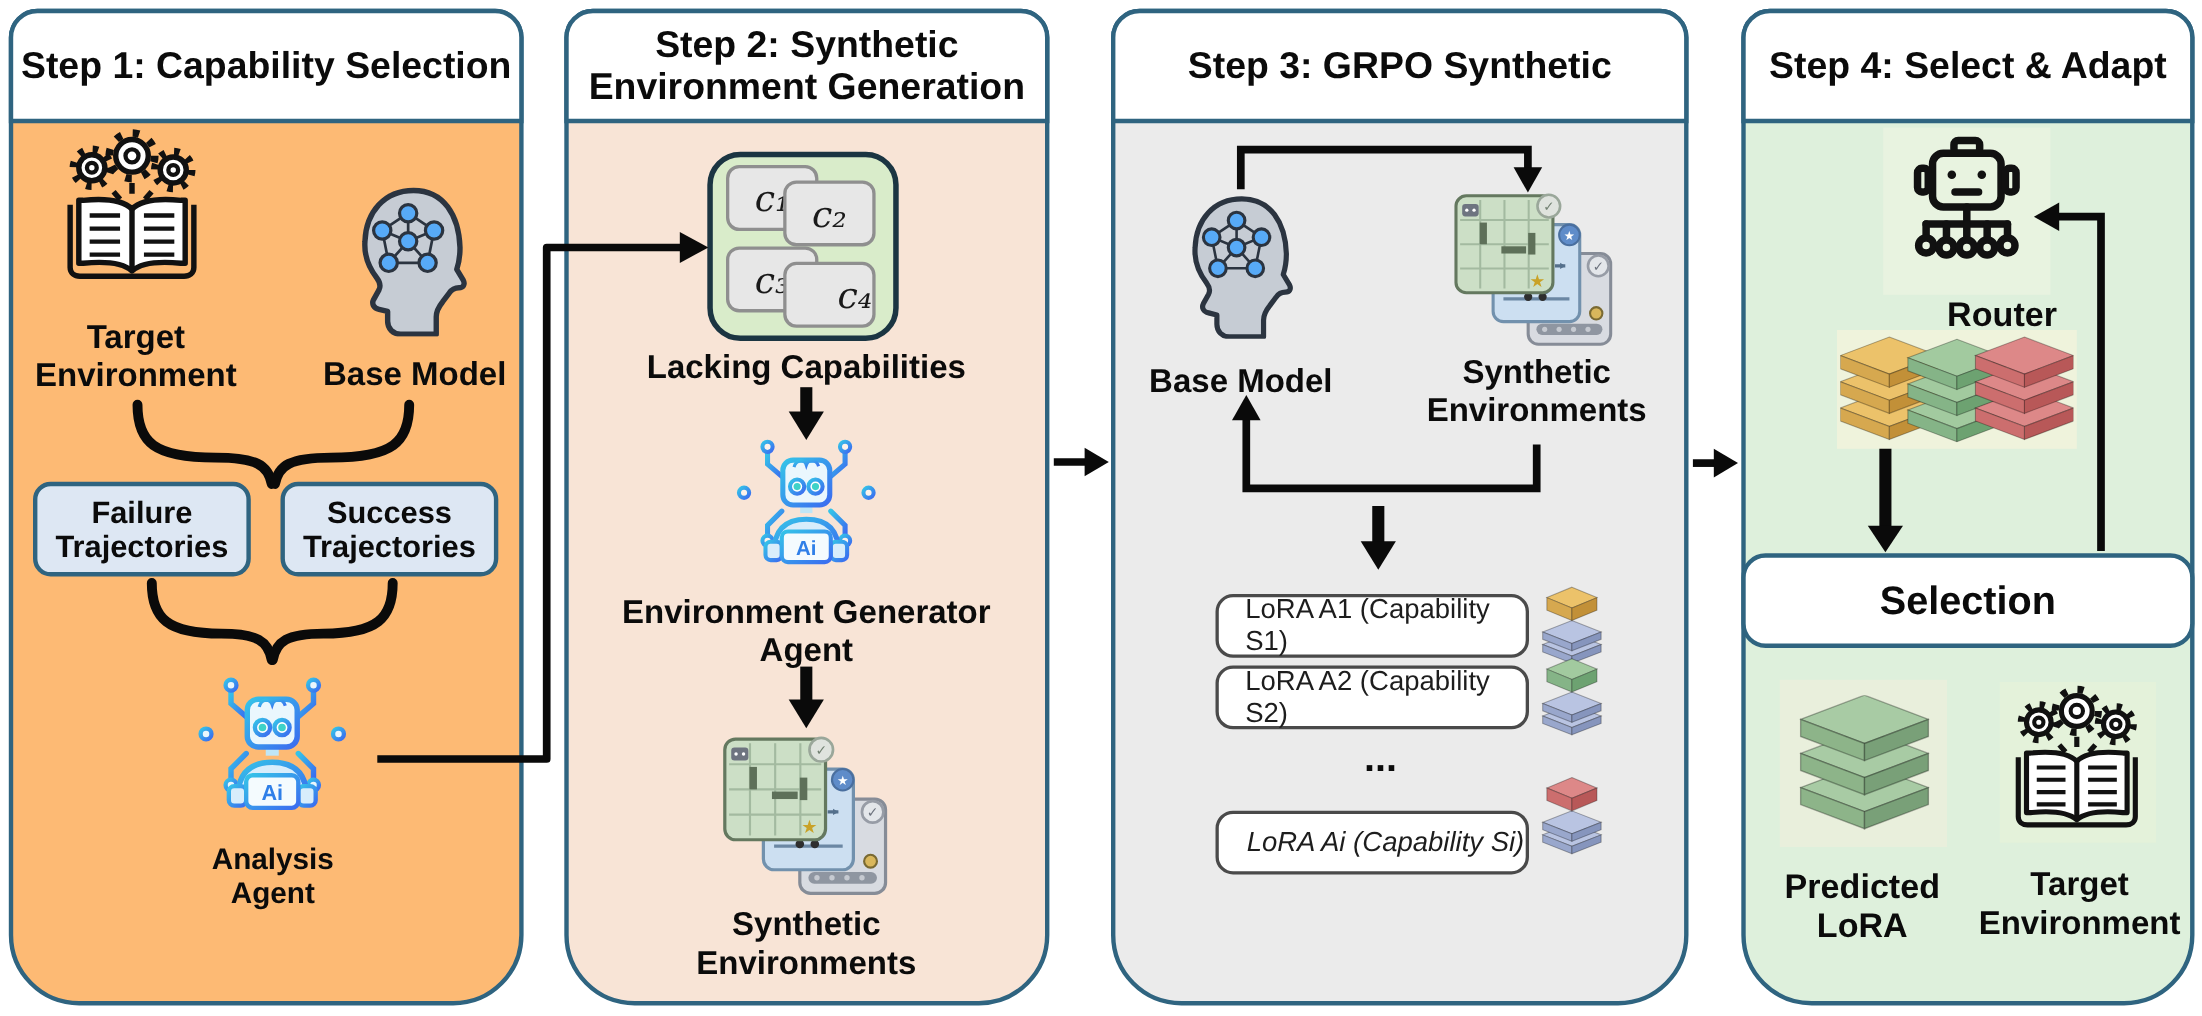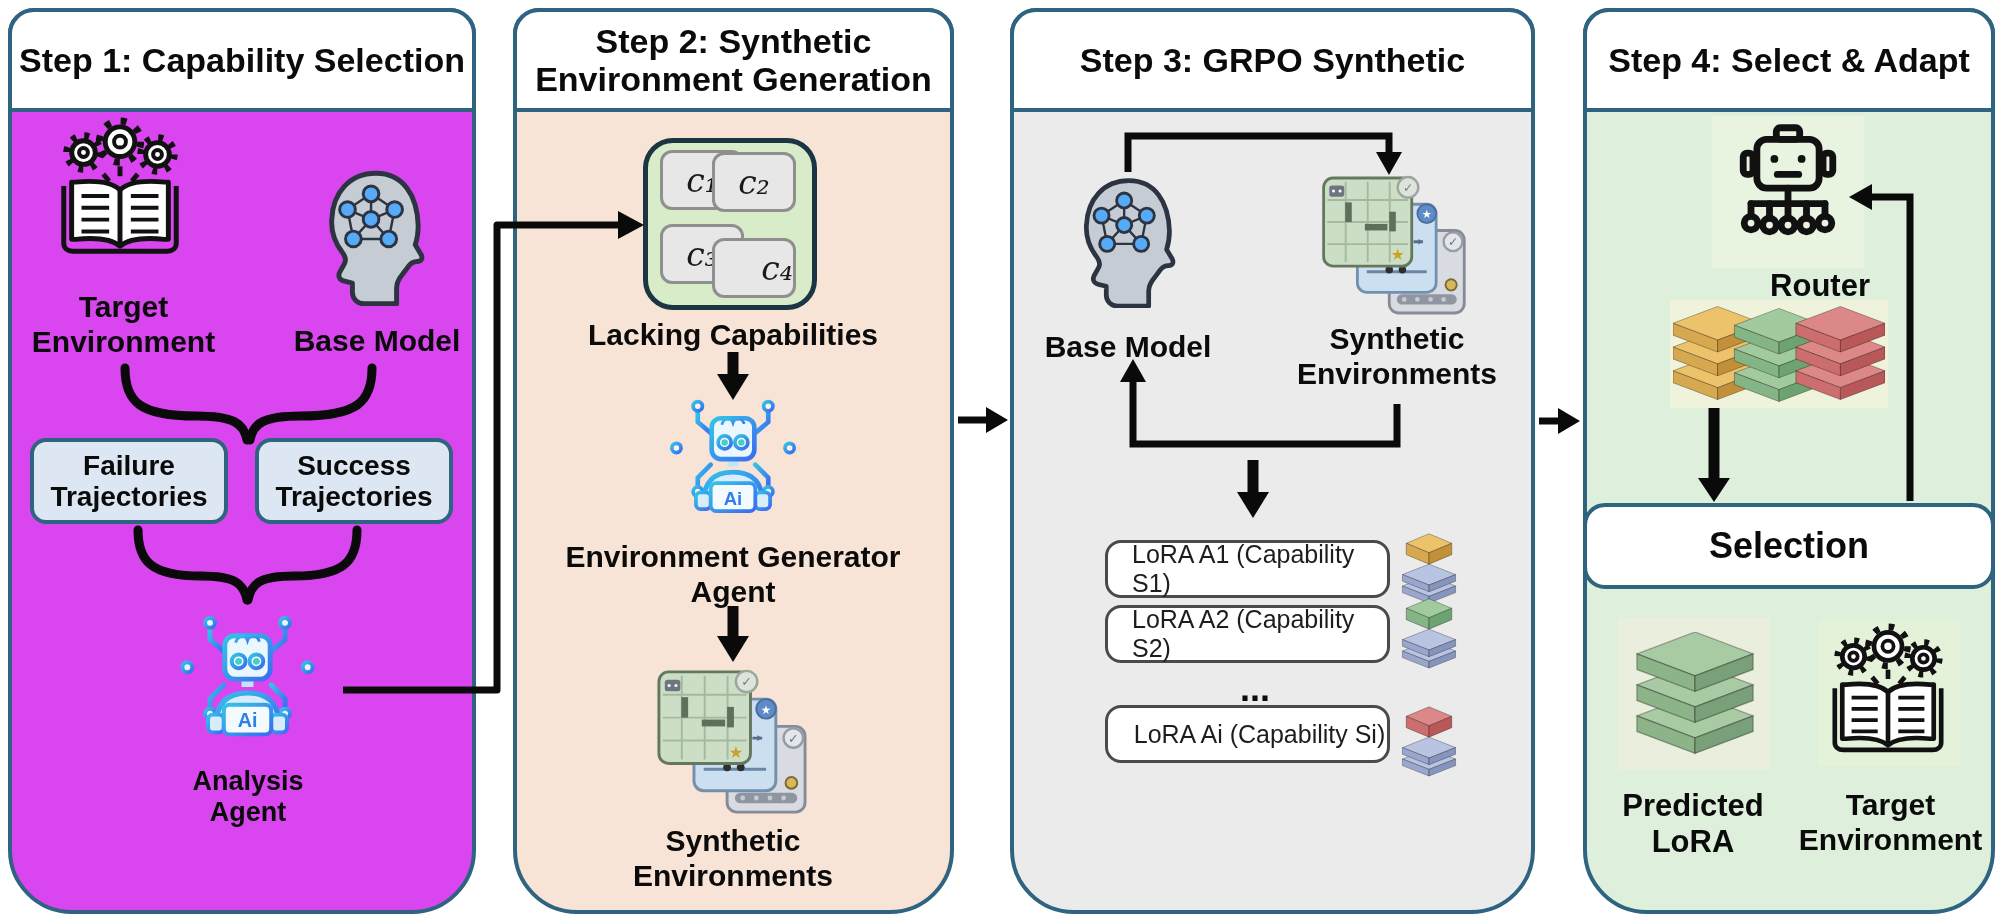--- a/index.html
+++ b/index.html
@@ -39,21 +39,21 @@
 
   <svg width="0" height="0" aria-hidden="true">
       <defs>
     <linearGradient id="rg" x1="0" y1="0" x2="1" y2="1">
       <stop offset="0" stop-color="#35c3e8"></stop>
           <stop offset="1" stop-color="#3b6cf0"></stop>
     </linearGradient>
   </defs>
     </svg>
 
-  <div class="panel" style="left:8px;width:468px;background:#d946ef;">
+  <div class="panel" style="left:8px;width:468px;background:#fdba74;">
     <div class="panel-header">
       <span>Step 1: Capability Selection</span>
     </div>
   </div>
 
   <div class="icon" style="left:46px;top:116px;">
     <svg width="148" height="150" viewBox="0 0 150 150">
       <g stroke="#111" fill="none">
         <circle cx="38" cy="36" r="12" stroke-width="5" fill="#fff"></circle>
           <circle cx="38" cy="36" r="4.5" stroke-width="4"></circle>
@@ -140,21 +140,21 @@
   <div class="panel" style="left:513px;width:441px;background:#f8e4d6;">
     <div class="panel-header">
       <span style="display:block;width:420px;text-align:center;">Step 2: Synthetic Environment Generation</span>
     </div>
   </div>
 
   <div class="greenbox"></div>
   <div class="chip" style="left:660px;top:150px;">
       <span>c₁</span>
     </div>
-  <div class="chip" style="left:712px;top:152px;align-items:center;">
+  <div class="chip" style="left:712px;top:164px;align-items:center;">
       <span>c₂</span>
     </div>
   <div class="chip" style="left:660px;top:224px;">
       <span>c₃</span>
     </div>
   <div class="chip" style="left:712px;top:238px;justify-content:flex-end;">
       <span>c₄</span>
     </div>
 
   <div class="lbl" style="left:560px;top:318px;width:346px;font-size:30px;">Lacking Capabilities</div>
@@ -337,21 +337,21 @@
           <path d="M58,47 L30,58 V65 L58,54 Z" fill="#8695bd"></path>
         <path d="M30,4 L54,14 L30,24 L6,14 Z" fill="#a2ca9f"></path>
           <path d="M6,14 L30,24 V36 L6,26 Z" fill="#85b487"></path>
           <path d="M54,14 L30,24 V36 L54,26 Z" fill="#6da271"></path>
       </g>
     </svg>
   </div>
 
   <div class="lbl" style="left:1200px;top:668px;width:110px;font-size:36px;">...</div>
 
-  <div class="lora-box" style="top:705px;">
+  <div class="lora-box" style="top:737px;font-style:italic;">
     <span>LoRA Ai (Capability Si)</span>
   </div>
   <div class="lora-icon" style="top:703px;">
     <svg width="62" height="74" viewBox="0 0 60 78">
       <g stroke="rgba(0,0,0,0.3)" stroke-width="1">
         <path d="M30,48 L58,59 L30,70 L2,59 Z" fill="#b9c4e2"></path>
           <path d="M2,59 L30,70 V77 L2,66 Z" fill="#99a7cc"></path>
           <path d="M58,59 L30,70 V77 L58,66 Z" fill="#8695bd"></path>
         <path d="M30,36 L58,47 L30,58 L2,47 Z" fill="#b9c4e2"></path>
           <path d="M2,47 L30,58 V65 L2,54 Z" fill="#99a7cc"></path>

